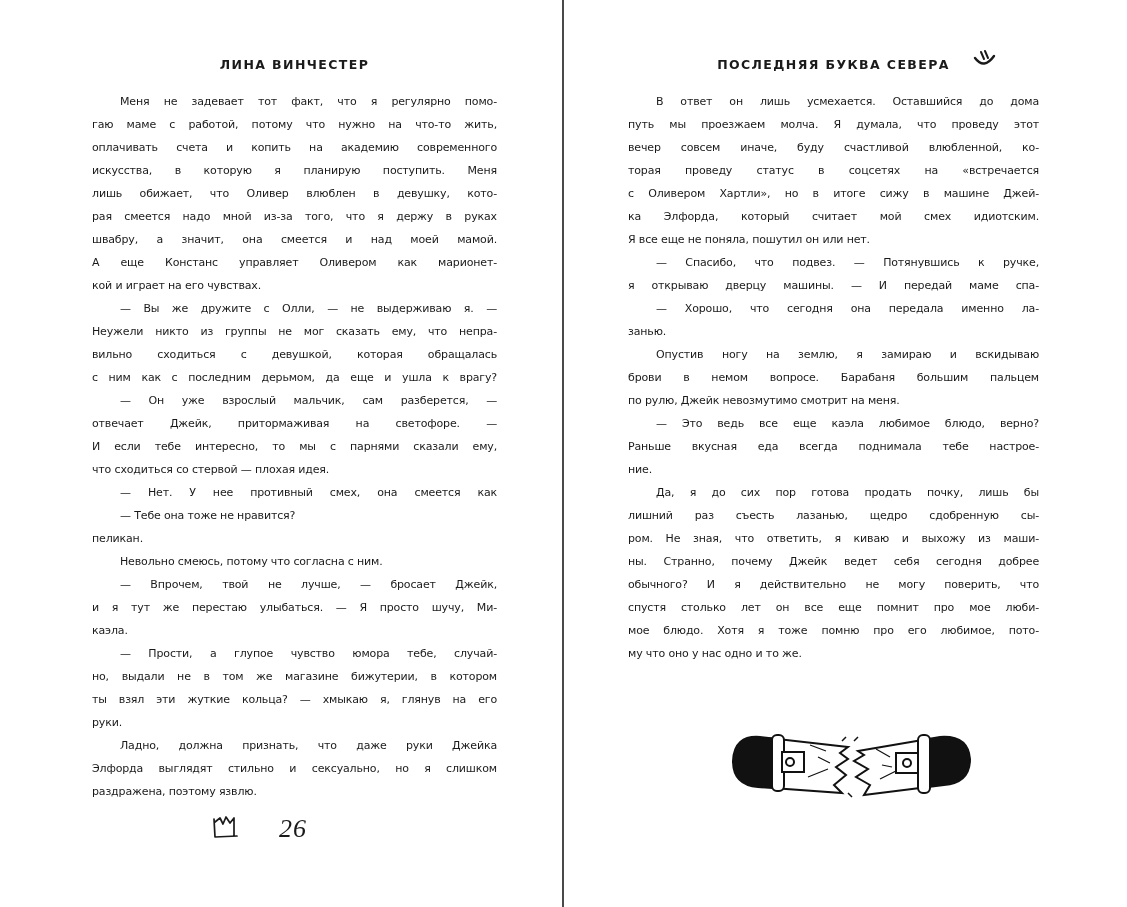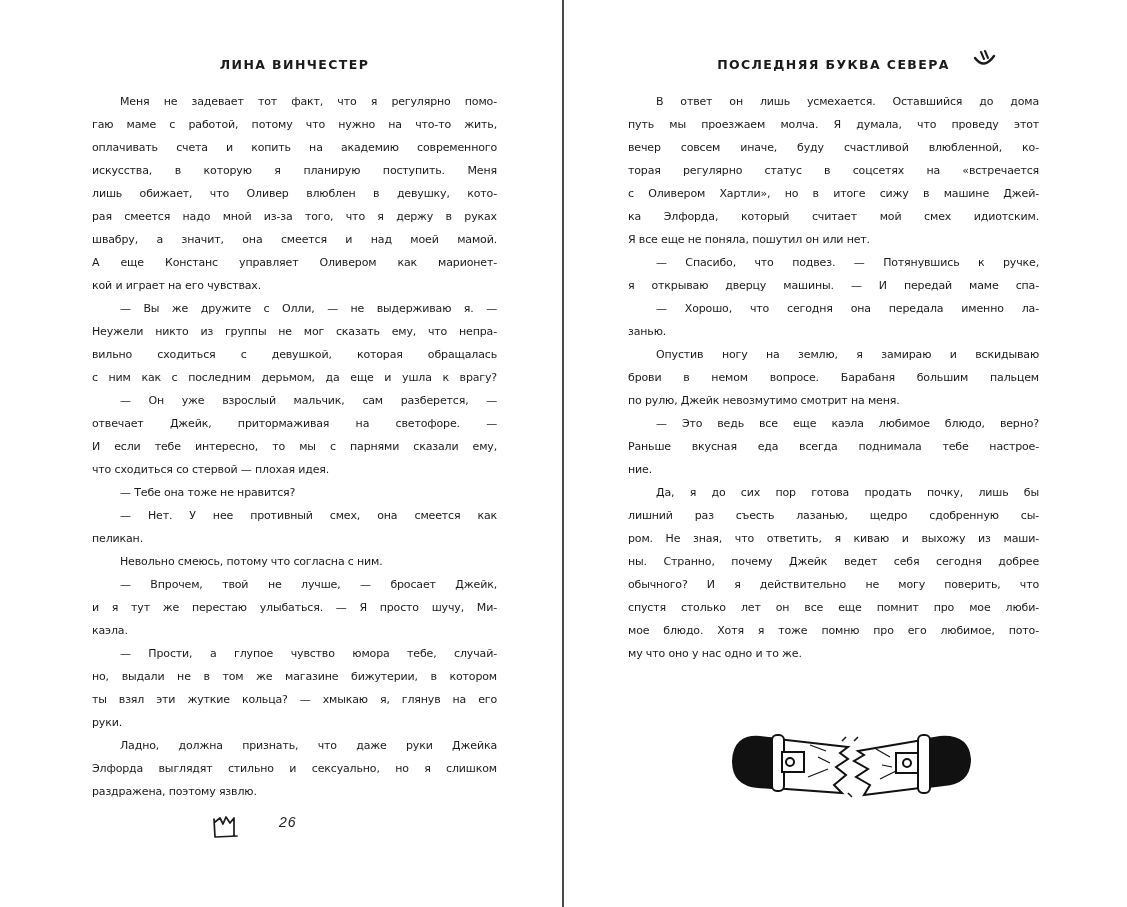--- a/index.html
+++ b/index.html
@@ -22,22 +22,22 @@
   .right .text { left: 63px; width: 411px; }
   .line {
     height: 23px; line-height: 23px; font-size: 11px; white-space: nowrap;
     text-align: justify; text-align-last: justify; letter-spacing: -0.15px;
   }
   .line.last { text-align-last: left; }
   .line.indent { padding-left: 28px; }
   .smile-icon { position: absolute; left: 407px; top: 44px; width: 28px; height: 28px; }
   .crown-icon { position: absolute; left: 210px; top: 813px; width: 30px; height: 26px; }
   .page-number {
-    position: absolute; left: 279px; top: 812px; font-family: Liberation Sans, sans-serif; font-style: italic;
-    font-size: 14px; letter-spacing: 1px;
+    position: absolute; left: 279px; top: 812px; font-family: Liberation Serif, serif; font-style: italic;
+    font-size: 26px; letter-spacing: 1px;
   }
   .skateboard-icon { position: absolute; left: 165px; top: 725px; width: 245px; height: 72px; }
 </style>
 </head>
 <body>
 
 <div class="page left">
   <div class="header">ЛИНА ВИНЧЕСТЕР</div>
   <div class="text" id="left-text">
       <div class="line indent">Меня не задевает тот факт, что я регулярно помо-</div>
@@ -50,22 +50,22 @@
       <div class="line">А еще Констанс управляет Оливером как марионет-</div>
       <div class="line last">кой и играет на его чувствах.</div>
       <div class="line indent">— Вы же дружите с Олли, — не выдерживаю я. —</div>
       <div class="line">Неужели никто из группы не мог сказать ему, что непра-</div>
       <div class="line">вильно сходиться с девушкой, которая обращалась</div>
       <div class="line">с ним как с последним дерьмом, да еще и ушла к врагу?</div>
       <div class="line indent">— Он уже взрослый мальчик, сам разберется, —</div>
       <div class="line">отвечает Джейк, притормаживая на светофоре. —</div>
       <div class="line">И если тебе интересно, то мы с парнями сказали ему,</div>
       <div class="line last">что сходиться со стервой — плохая идея.</div>
+      <div class="line indent">— Нет. У нее противный смех, она смеется как</div>
       <div class="line indent last">— Тебе она тоже не нравится?</div>
-      <div class="line indent">— Нет. У нее противный смех, она смеется как</div>
       <div class="line last">пеликан.</div>
       <div class="line indent last">Невольно смеюсь, потому что согласна с ним.</div>
       <div class="line indent">— Впрочем, твой не лучше, — бросает Джейк,</div>
       <div class="line">и я тут же перестаю улыбаться. — Я просто шучу, Ми-</div>
       <div class="line last">каэла.</div>
       <div class="line indent">— Прости, а глупое чувство юмора тебе, случай-</div>
       <div class="line">но, выдали не в том же магазине бижутерии, в котором</div>
       <div class="line">ты взял эти жуткие кольца? — хмыкаю я, глянув на его</div>
       <div class="line last">руки.</div>
       <div class="line indent">Ладно, должна признать, что даже руки Джейка</div>
@@ -83,21 +83,21 @@
 <div class="page right">
   <div class="header">ПОСЛЕДНЯЯ БУКВА СЕВЕРА</div>
   <svg class="smile-icon" viewBox="0 0 28 28">
     <path d="M3 12 Q12 24 22 10" fill="none" stroke="#1a1a1a" stroke-width="2.4" stroke-linecap="round"></path>
     <path d="M9 6 L12 13 M13 5 L16 12" fill="none" stroke="#1a1a1a" stroke-width="2" stroke-linecap="round"></path>
   </svg>
   <div class="text" id="right-text">
       <div class="line indent">В ответ он лишь усмехается. Оставшийся до дома</div>
       <div class="line">путь мы проезжаем молча. Я думала, что проведу этот</div>
       <div class="line">вечер совсем иначе, буду счастливой влюбленной, ко-</div>
-      <div class="line">торая регулярно статус в соцсетях на «встречается</div>
+      <div class="line">торая проведу статус в соцсетях на «встречается</div>
       <div class="line">с Оливером Хартли», но в итоге сижу в машине Джей-</div>
       <div class="line">ка Элфорда, который считает мой смех идиотским.</div>
       <div class="line last">Я все еще не поняла, пошутил он или нет.</div>
       <div class="line indent">— Спасибо, что подвез. — Потянувшись к ручке,</div>
       <div class="line">я открываю дверцу машины. — И передай маме спа-</div>
       <div class="line indent">— Хорошо, что сегодня она передала именно ла-</div>
       <div class="line last">занью.</div>
       <div class="line indent">Опустив ногу на землю, я замираю и вскидываю</div>
       <div class="line">брови в немом вопросе. Барабаня большим пальцем</div>
       <div class="line last">по рулю, Джейк невозмутимо смотрит на меня.</div>

